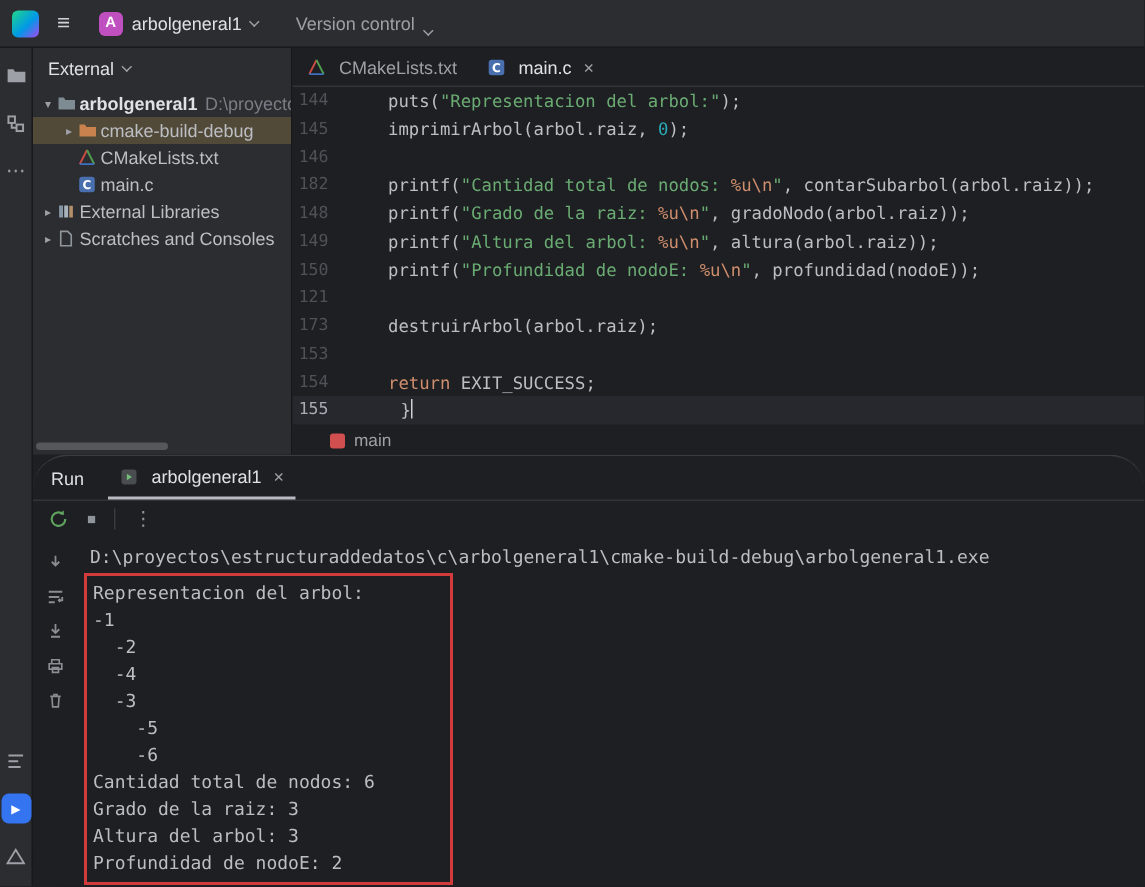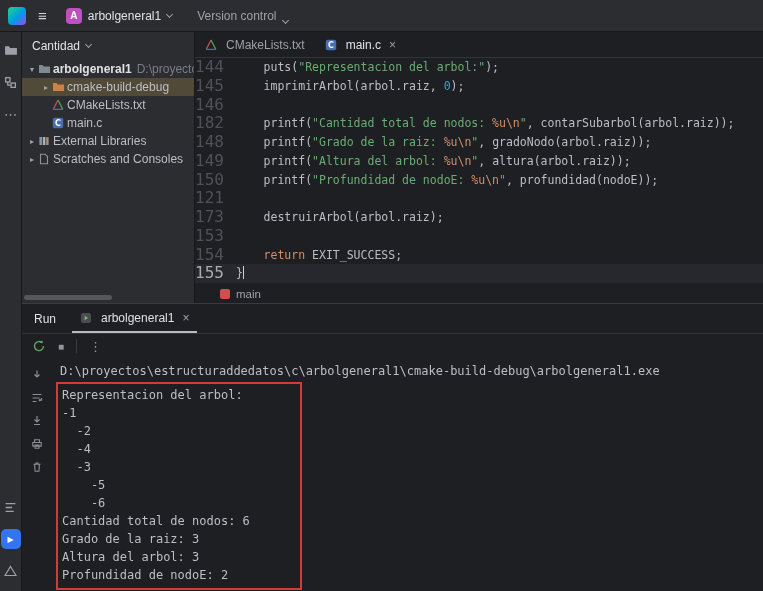--- a/index.html
+++ b/index.html
@@ -46,32 +46,32 @@
   .hscroll { position:absolute; left:2px; bottom:3px; width:88px; height:5px; background:#55575b; border-radius:3px; cursor:pointer; }
 
   
   .editor-col { flex:1; min-width:0; display:flex; flex-direction:column; background:#1e1f22; }
   .tabs { height:26px; display:flex; align-items:stretch; border-bottom:1px solid #313438; flex:0 0 auto; }
   .tab { display:flex; align-items:center; gap:6px; padding:0 10px; color:#9da0a6; cursor:pointer; }
   .tab.active { color:#dfe1e5; }
   .tab .close { color:#9da0a6; margin-left:2px; font-size:12px; }
   .code { flex:1; overflow:hidden; font-family:"DejaVu Sans Mono",monospace; cursor:text; }
   .code-line { display:flex; height:18.75px; line-height:18.75px; }
-  .code-line.current { background:#26282e; }
-  .lnum { flex:0 0 36px; text-align:right; padding-right:12px; color:#4e5157; font-size:16px; }
+  .code-line.current { background:#26282e;gap:36px; }
+  .lnum { flex:0 0 36px; text-align:right; padding-right:12px; color:#4e5157; font-size:11px; }
   .current .lnum { color:#a8abb2; }
   .ltext { white-space:pre; font-size:11.5px; color:#bcbec4; }
   .tk-p { color:#bcbec4; } .tk-s { color:#6aab73; } .tk-f { color:#cf8e6d; }
   .tk-k { color:#cf8e6d; } .tk-n { color:#2aacb8; }
   .caret { display:inline-block; width:1.5px; height:13px; background:#ced0d6; vertical-align:-2px; }
   .breadcrumbs { height:19px; flex:0 0 auto; display:flex; align-items:center; gap:6px; padding-left:25px; color:#9da0a6; font-size:11.5px; }
   .bc-icon { width:10px; height:10px; border-radius:2px; background:#d14f4f; display:inline-block; }
 
   
-  .run-panel { height:288px; border-top:1px solid #393b40; background:#1e1f22; display:flex; flex-direction:column; }
+  .run-panel { height:288px; border-top:1px solid #393b40; background:#1e1f22; display:flex; flex-direction:column;border-radius:23px; }
   .run-header { height:30px; display:flex; align-items:stretch; gap:16px; padding-left:12px; border-bottom:1px solid #313438; flex:0 0 auto; }
   .run-title { color:#dfe1e5; align-self:center; cursor:pointer; }
   .run-tab { display:flex; align-items:center; gap:6px; padding:0 8px; color:#dfe1e5;
     border-bottom:2px solid #b8bbc2; cursor:pointer; }
   .run-tab .close { color:#9da0a6; margin-left:2px; }
   .run-toolbar { height:24px; display:flex; align-items:center; gap:12px; padding-left:10px; flex:0 0 auto; }
   .rt-btn { color:#8f959c; cursor:pointer; display:inline-flex; align-items:center; font-size:10px; }
   .rt-sep { width:1px; height:14px; background:#393b40; }
   .console { flex:1; display:flex; overflow:hidden; }
   .console-gutter { width:30px; flex:0 0 auto; display:flex; flex-direction:column; align-items:center;
@@ -133,21 +133,21 @@
         </svg>
       </div>
     </div>
   </aside>
 
   <div class="main-area">
     <div class="top-split">
 
       <section class="project-panel">
         <div class="panel-header">
-          <span>Cantidad</span>
+          <span>External</span>
           <span class="css-chev"></span>
         </div>
         <div class="tree">
             <div class="tree-row" style="padding-left: 4px;">
               <span class="chev">▾</span>
               <span class="t-icon">
                 <svg width="13" height="12" viewBox="0 0 13 12">
                   <path d="M1 2h3.6l1 1.6H12v6.4H1z" fill="#7f8b93"></path>
                 </svg>
               </span>

